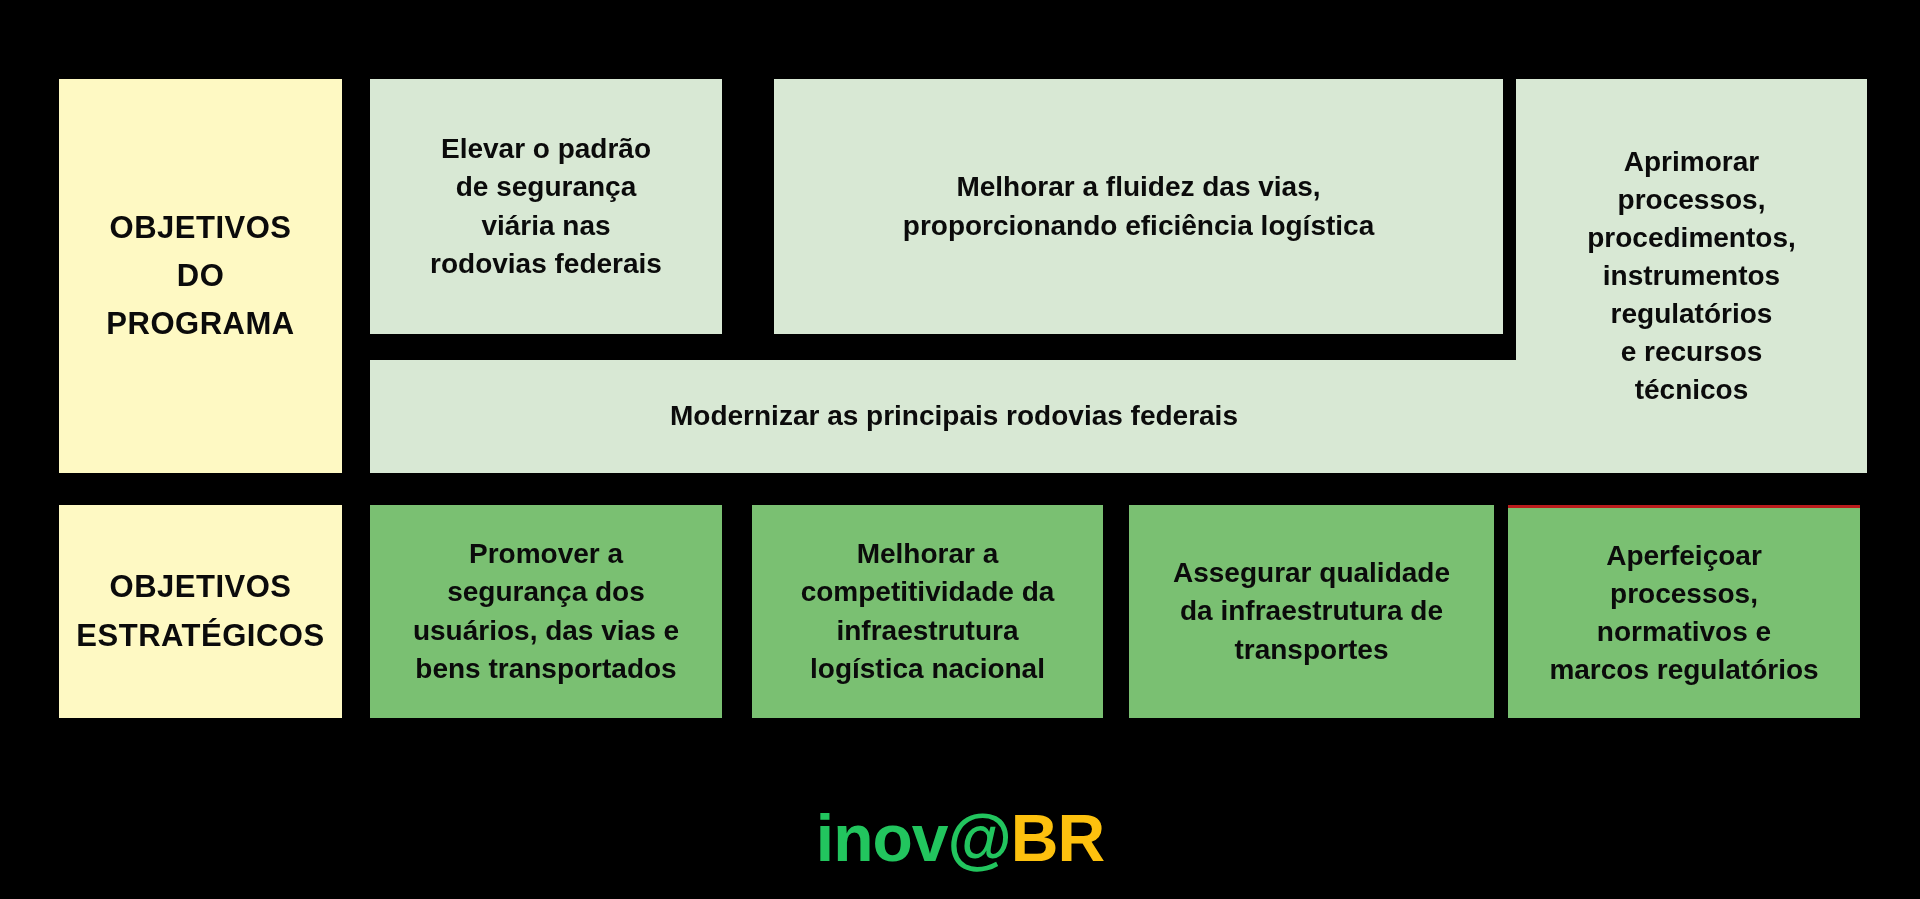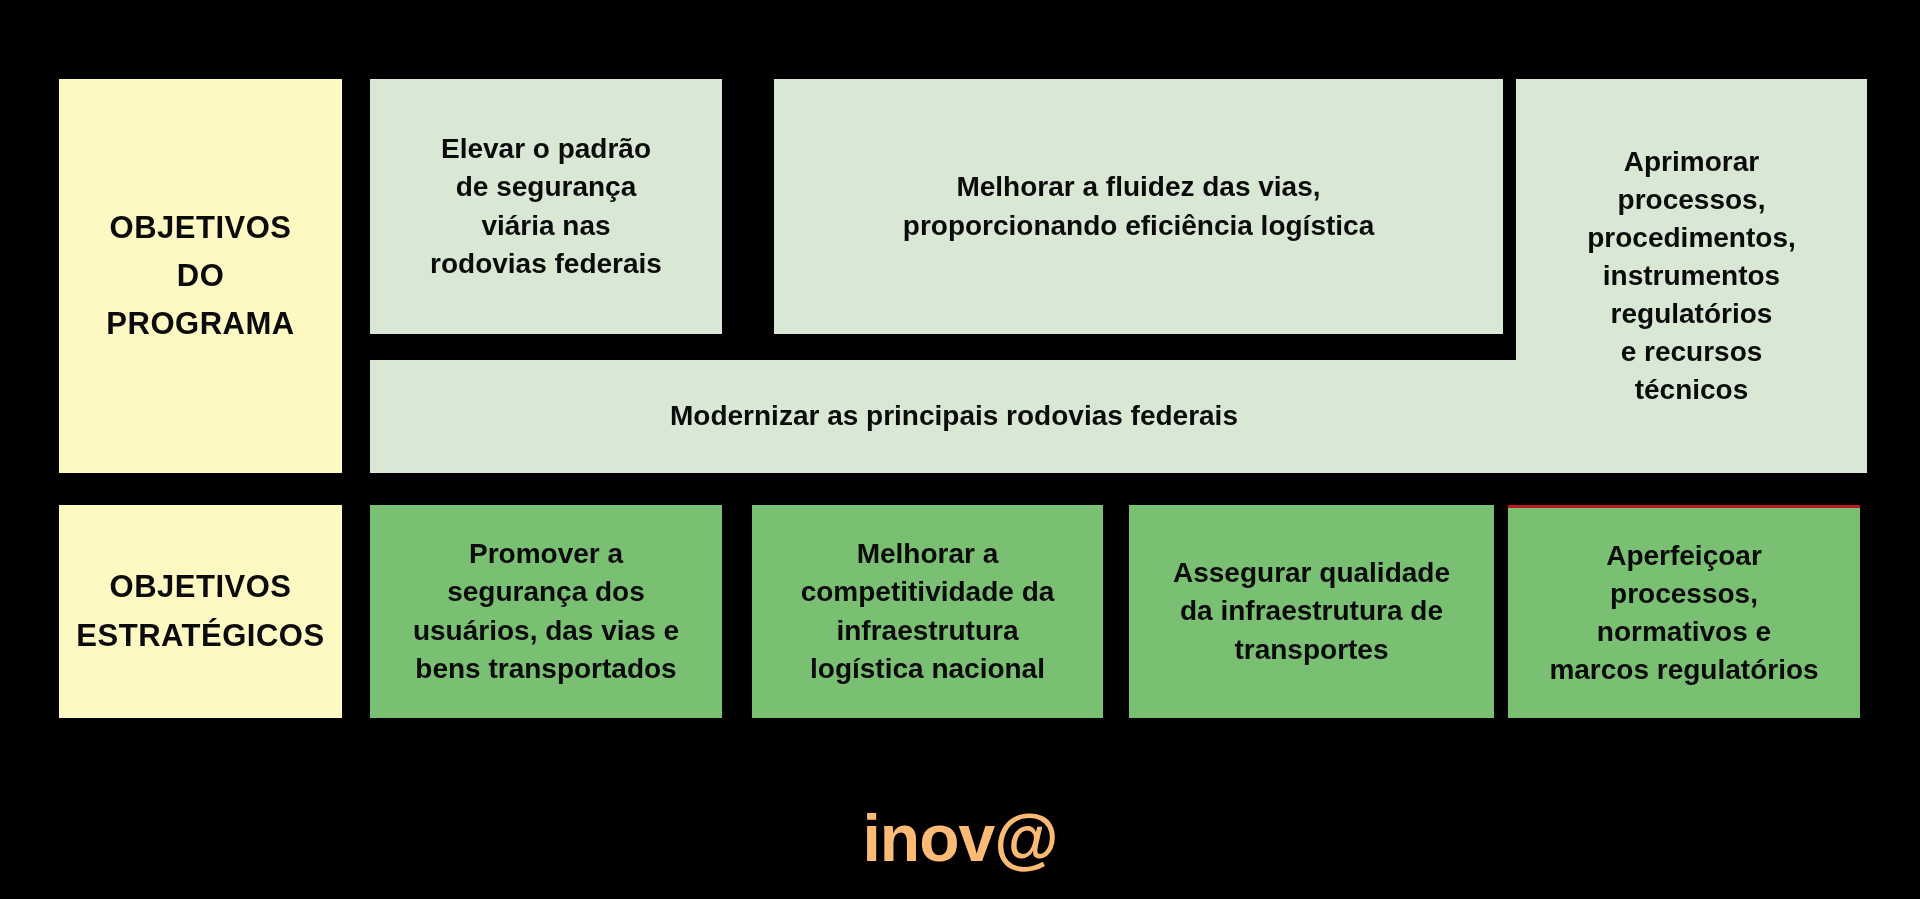--- a/index.html
+++ b/index.html
@@ -70,21 +70,21 @@
     width: 1920px;
     height: 100px;
     display: flex;
     align-items: center;
     justify-content: center;
     font-size: 66px;
     font-weight: 700;
     letter-spacing: -1px;
   }
   .logo-green {
-    color: #fdba74;
+    color: #22c55e;
     text-transform: lowercase;
     text-align: right;
   }
   .logo-yellow {
     color: #fdc10e;
   }
 </style>
 </head>
 <body>
 
@@ -129,15 +129,16 @@
 da infraestrutura de
 transportes</div>
 
   <div class="box medium pos-aperfeicoar accent-top">Aperfeiçoar
 processos,
 normativos e
 marcos regulatórios</div>
 
   <div class="logo">
     <span class="logo-green">inov@</span>
+      <span class="logo-yellow">BR</span>
   </div>
 
 </div>
 
 </body></html>

